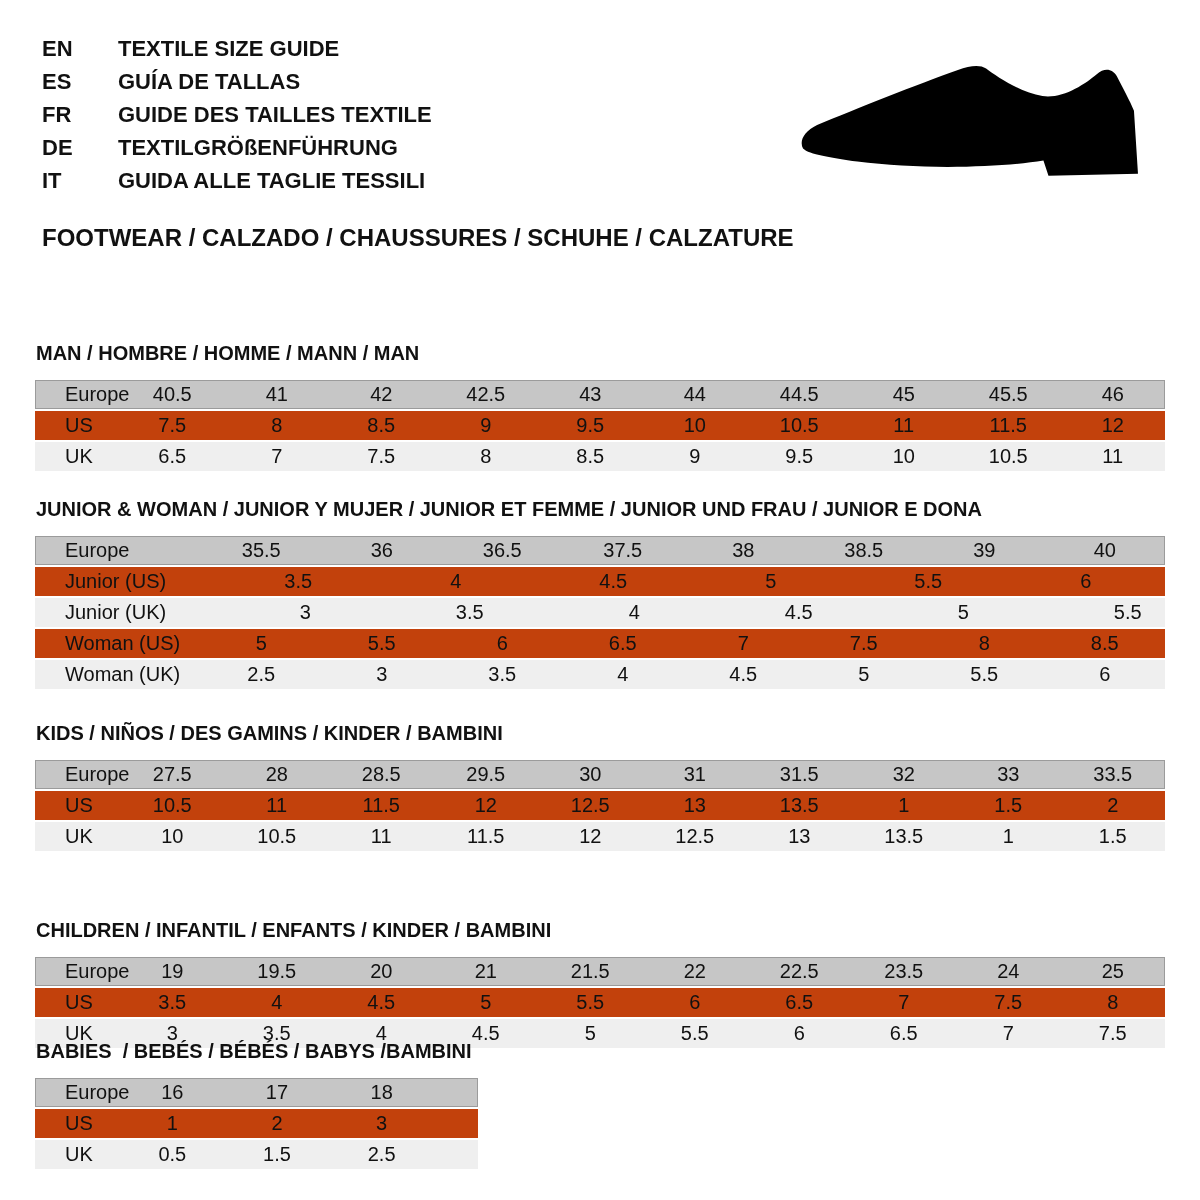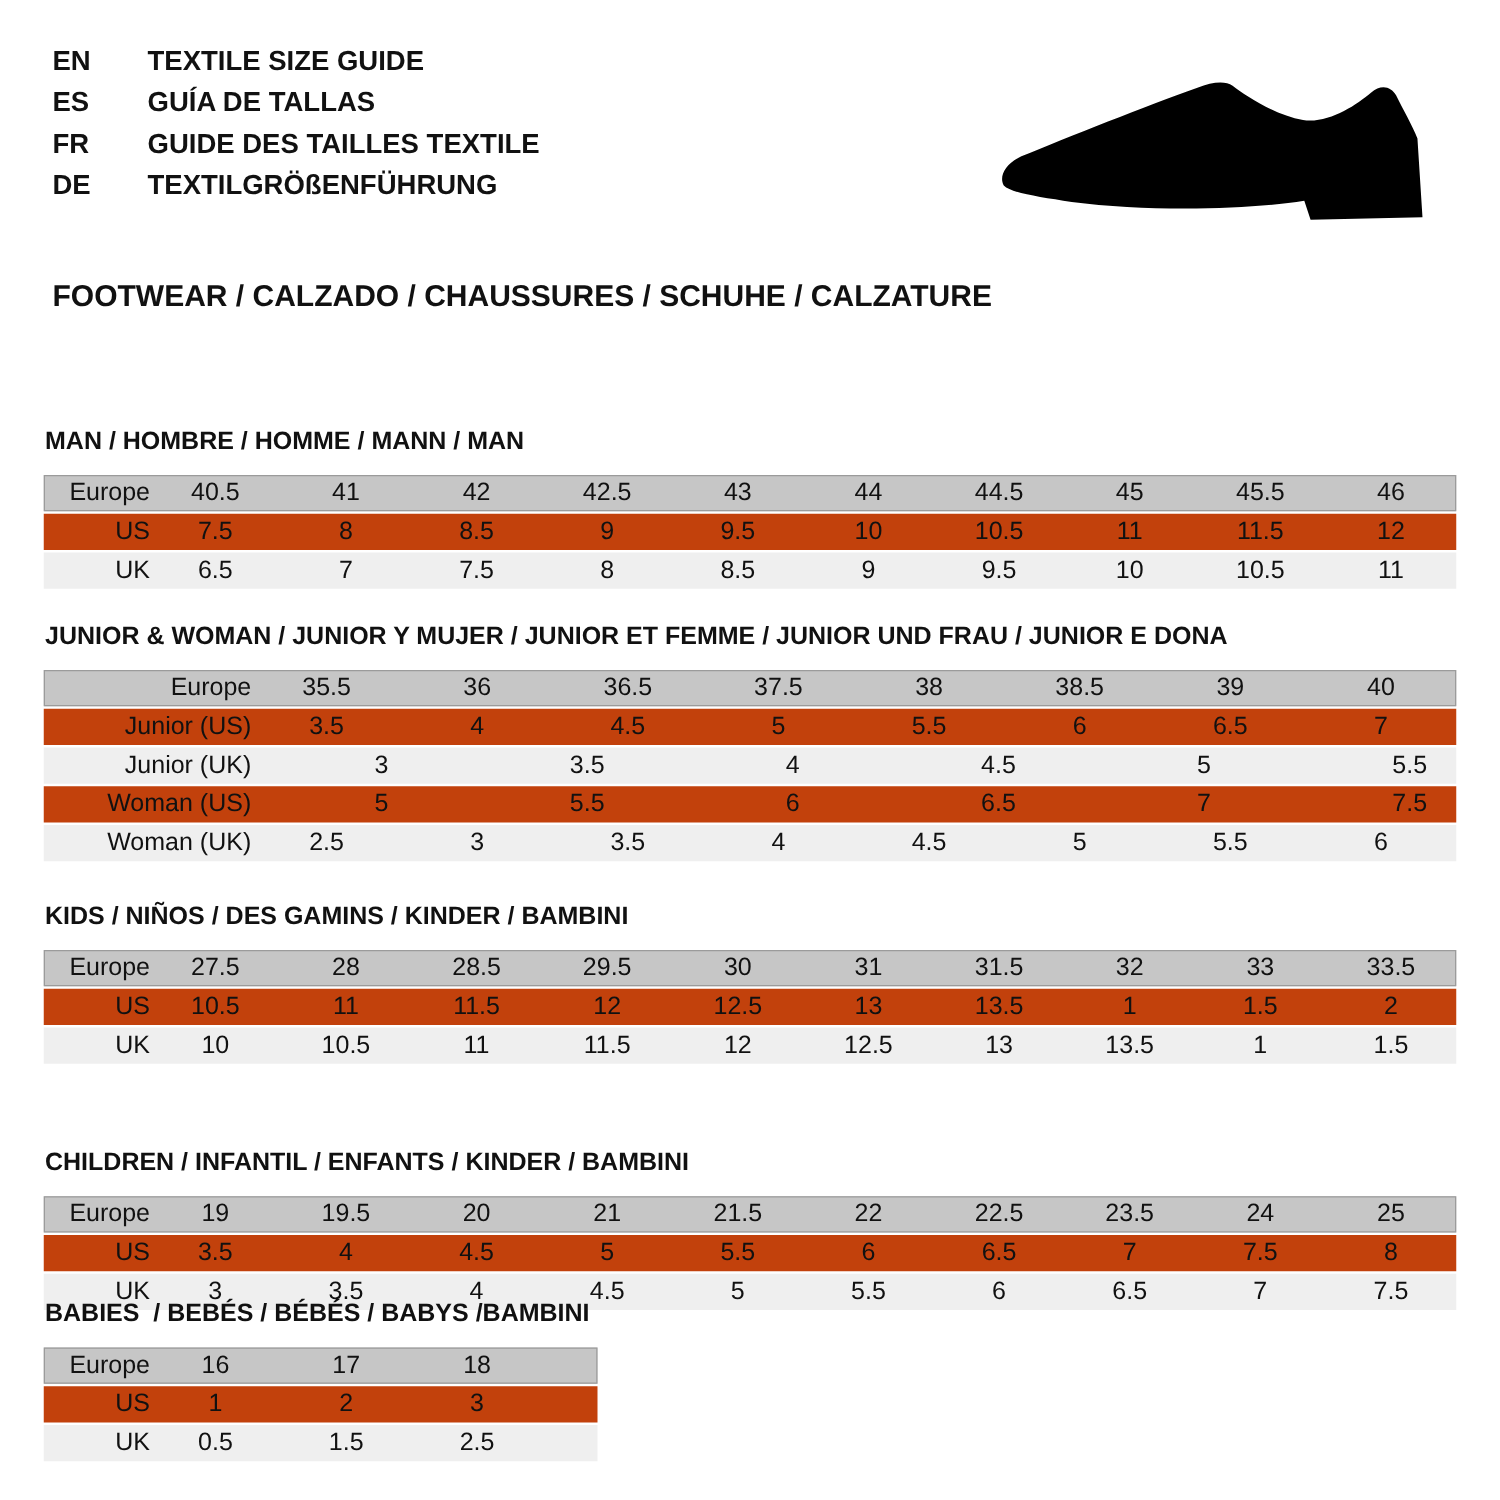--- a/index.html
+++ b/index.html
@@ -33,21 +33,21 @@
     font-size:20px;line-height:29px;
   }
   .srow--europe{
     background:var(--header-row-bg,#c6c6c6);
     outline:1px solid var(--header-row-border,#9b9b9b);
     outline-offset:-1px;
   }
   .srow--white{background:#c2410c;}
   .srow--light{background:var(--alt-row-bg,#efefef);}
   .scell{text-align:center;white-space:nowrap;}
-  .scell--label{text-align:right;padding-left:13px;}
+  .scell--label{text-align:left;padding-left:30px;}
   .scell--filler{}
 </style>
 </head>
 <body>
 
 <div id="page" style="--page-bg: #ffffff; --ink: #111111; --header-row-bg: #c6c6c6; --header-row-border: #9b9b9b; --alt-row-bg: #efefef;">
 
   <div class="lang-guide">
     <div class="lang-line">
       <span class="lang-code">EN</span>
@@ -57,20 +57,24 @@
       <span class="lang-code">ES</span>
       <span class="lang-title">GUÍA DE TALLAS</span>
     </div>
     <div class="lang-line">
       <span class="lang-code">FR</span>
       <span class="lang-title">GUIDE DES TAILLES TEXTILE</span>
     </div>
     <div class="lang-line">
       <span class="lang-code">DE</span>
       <span class="lang-title">TEXTILGRÖßENFÜHRUNG</span>
+    </div>
+    <div class="lang-line">
+      <span class="lang-code">IT</span>
+      <span class="lang-title">GUIDA ALLE TAGLIE TESSILI</span>
     </div>
   </div>
 
   <div class="category-line">FOOTWEAR / CALZADO / CHAUSSURES / SCHUHE / CALZATURE</div>
 
   <svg class="shoe" viewBox="0 0 340 120" preserveAspectRatio="none" aria-hidden="true">
     <path fill="#000000" d="
       M 4 84
       C 0 77, 5 67, 18 61
       C 55 46, 118 21, 158 7
@@ -139,21 +143,21 @@
             <span class="scell scell--label">Europe</span>
             <span class="scell">35.5</span>
             <span class="scell">36</span>
             <span class="scell">36.5</span>
             <span class="scell">37.5</span>
             <span class="scell">38</span>
             <span class="scell">38.5</span>
             <span class="scell">39</span>
             <span class="scell">40</span>
           </div>
-          <div class="srow srow--white" style="grid-template-columns: 166px repeat(8, 120.5px);">
+          <div class="srow srow--white" style="grid-template-columns: 166px repeat(8, 120.5px); gap: 37px;">
             <span class="scell scell--label">Junior (US)</span>
             <span class="scell">3.5</span>
             <span class="scell">4</span>
             <span class="scell">4.5</span>
             <span class="scell">5</span>
             <span class="scell">5.5</span>
             <span class="scell">6</span>
             <span class="scell">6.5</span>
             <span class="scell">7</span>
           </div>
@@ -161,21 +165,21 @@
             <span class="scell scell--label">Junior (UK)</span>
             <span class="scell">3</span>
             <span class="scell">3.5</span>
             <span class="scell">4</span>
             <span class="scell">4.5</span>
             <span class="scell">5</span>
             <span class="scell">5.5</span>
             <span class="scell">6</span>
             <span class="scell">6</span>
           </div>
-          <div class="srow srow--white" style="grid-template-columns: 166px repeat(8, 120.5px); gap: 44px;">
+          <div class="srow srow--white" style="grid-template-columns: 166px repeat(8, 120.5px);">
             <span class="scell scell--label">Woman (US)</span>
             <span class="scell">5</span>
             <span class="scell">5.5</span>
             <span class="scell">6</span>
             <span class="scell">6.5</span>
             <span class="scell">7</span>
             <span class="scell">7.5</span>
             <span class="scell">8</span>
             <span class="scell">8.5</span>
           </div>

